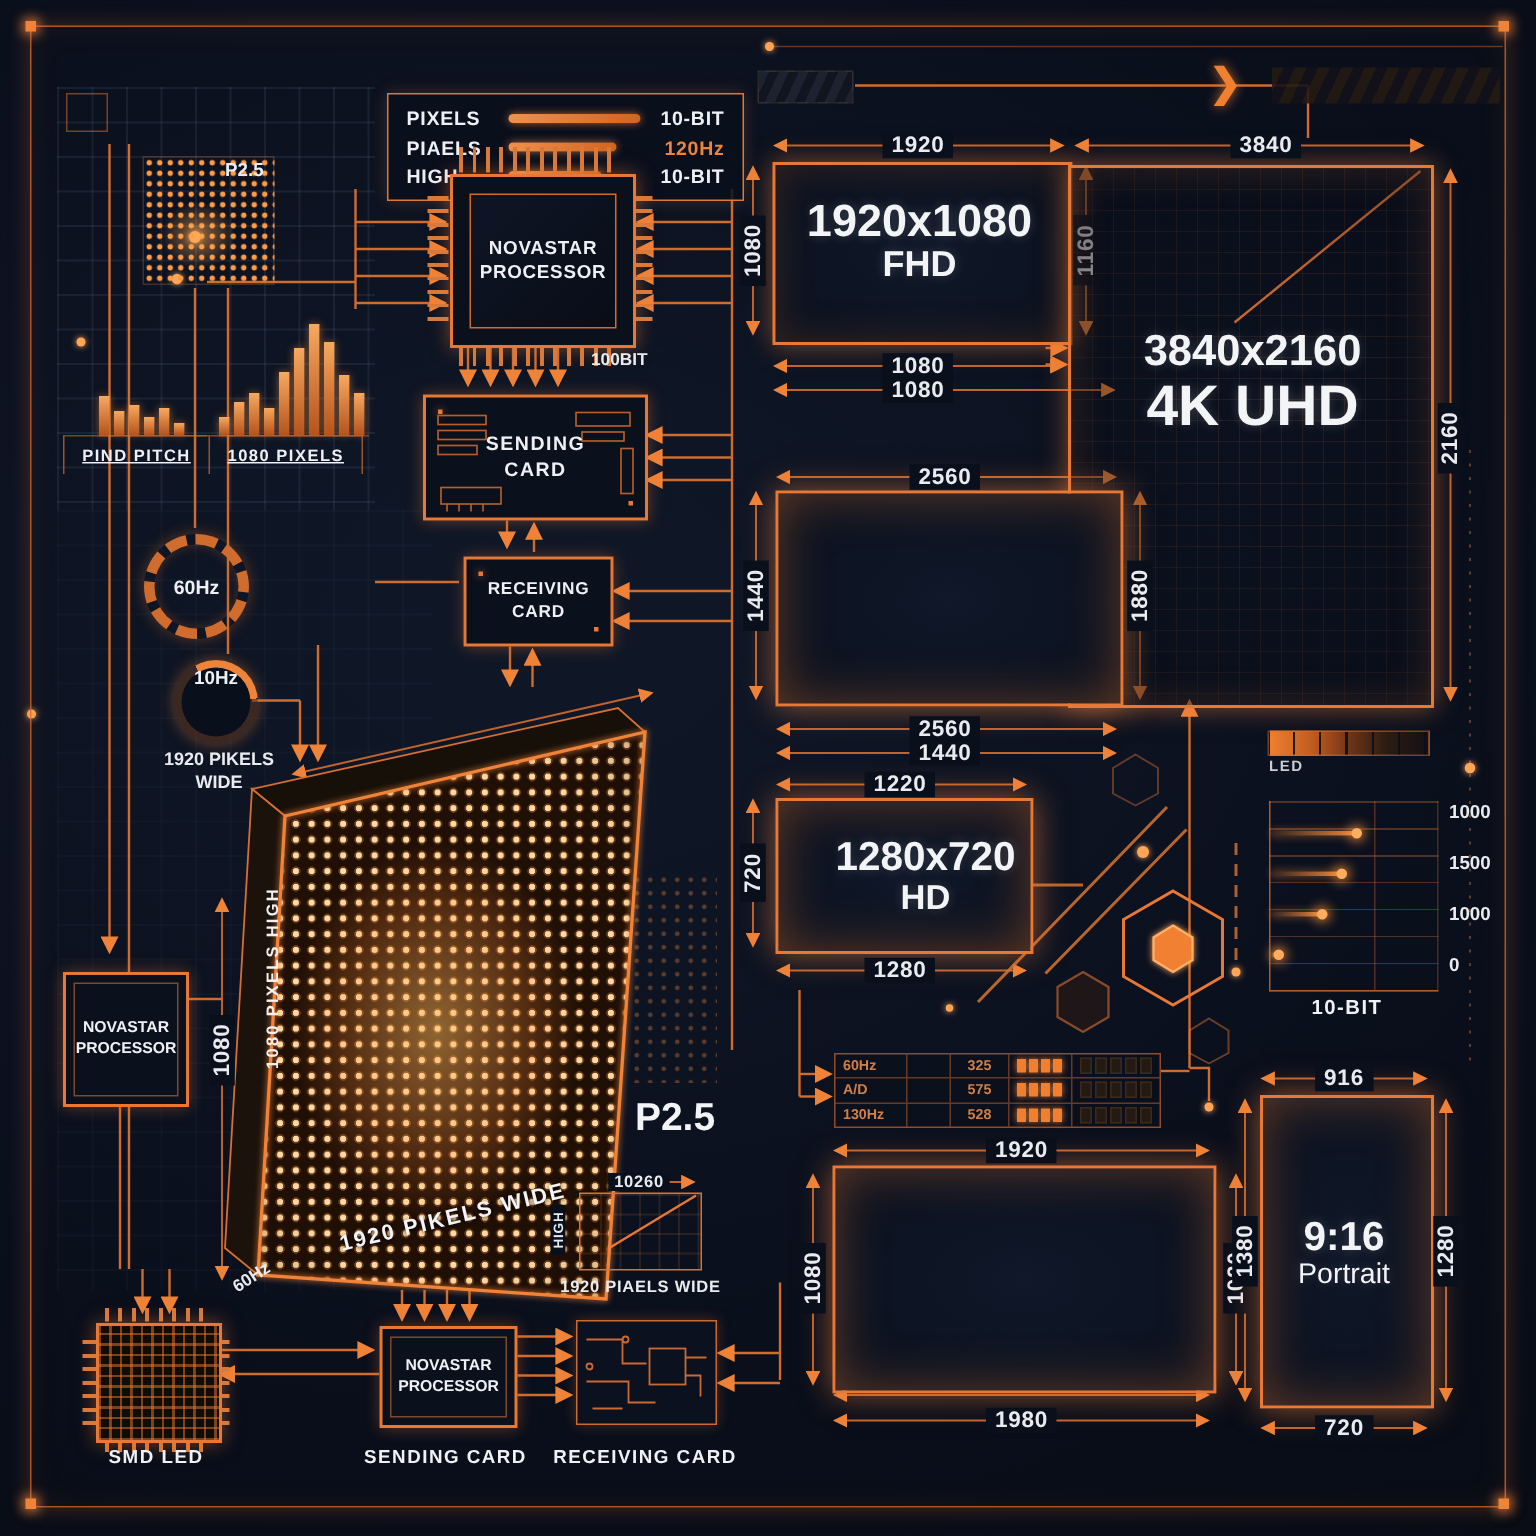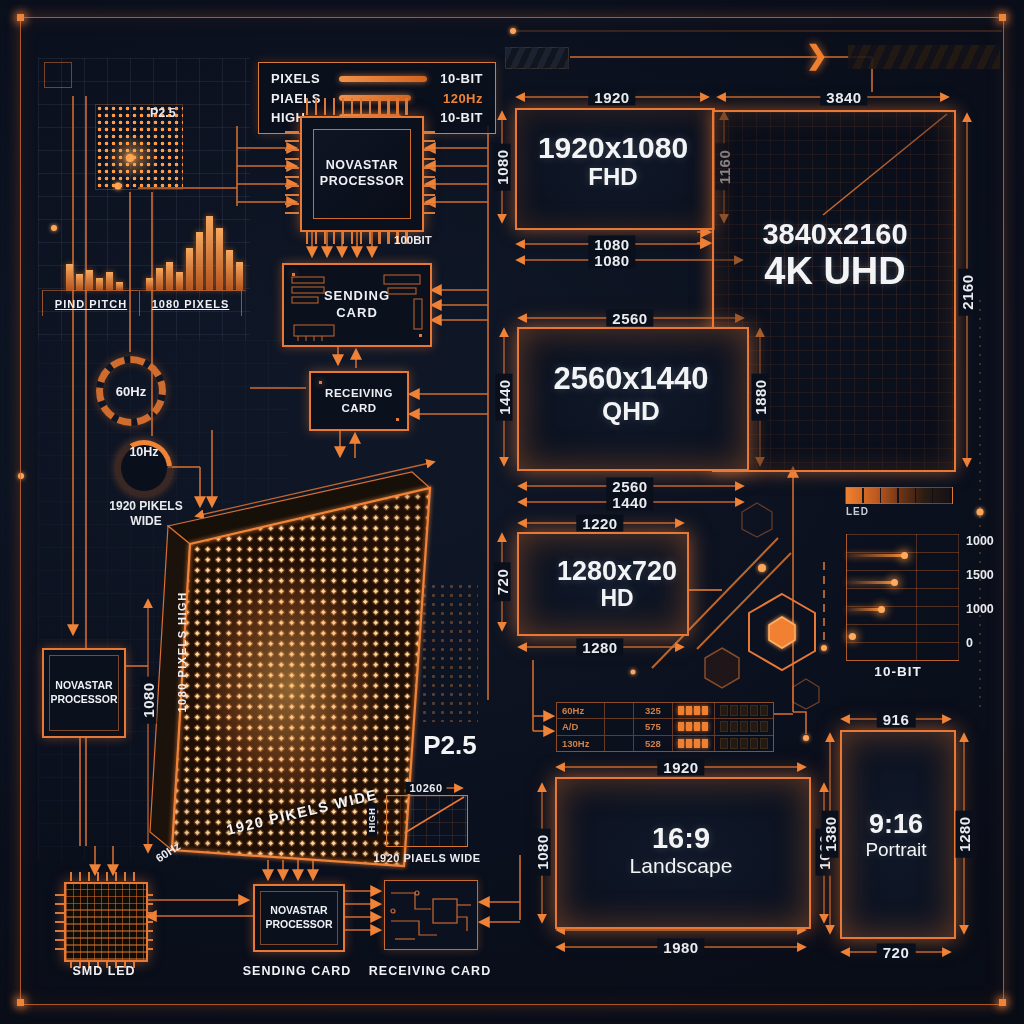--- a/index.html
+++ b/index.html
@@ -412,44 +412,36 @@
 
   <div class="abs rbox gridfill" style="left:712px;top:110px;width:240px;height:358px;"></div>
   <div class="abs rtitle" style="left:716px;top:222px;width:238px;height:66px;">
     <span style="font-size:29px;">3840x2160</span>
     <span style="font-size:38px;">4K UHD</span>
   </div>
   <div class="abs dim" style="left:844px;top:97px;">3840</div>
   <div class="abs dim vdim" style="left:967px;top:292px;">2160</div>
 
   <div class="abs rbox hot" style="left:517px;top:327px;width:228px;height:140px;"></div>
-  <div class="abs rtitle" style="left:517px;top:352px;width:228px;height:84px;">
-    <span style="font-size:31px;">2560x1440</span>
-    <span style="font-size:26px;">QHD</span>
-  </div>
   <div class="abs dim" style="left:630px;top:318px;">2560</div>
   <div class="abs dim vdim" style="left:504px;top:397px;">1440</div>
   <div class="abs dim vdim" style="left:760px;top:397px;">1880</div>
   <div class="abs dim" style="left:630px;top:486px;">2560</div>
   <div class="abs dim" style="left:630px;top:502px;">1440</div>
 
   <div class="abs rbox hot" style="left:517px;top:532px;width:168px;height:100px;"></div>
   <div class="abs rtitle" style="left:517px;top:552px;width:168px;height:64px;padding-left:16px;">
     <span style="font-size:27px;">1280x720</span>
     <span style="font-size:23px;">HD</span>
   </div>
   <div class="abs dim" style="left:600px;top:523px;">1220</div>
   <div class="abs dim vdim" style="left:502px;top:582px;">720</div>
   <div class="abs dim" style="left:600px;top:647px;">1280</div>
 
   <div class="abs rbox hot" style="left:555px;top:777px;width:252px;height:148px;"></div>
-  <div class="abs rtitle" style="left:555px;top:810px;width:252px;height:80px;">
-    <span style="font-size:29px;">16:9</span>
-    <span style="font-size:21px;font-weight:normal;">Landscape</span>
-  </div>
   <div class="abs dim" style="left:681px;top:767px;">1920</div>
   <div class="abs dim vdim" style="left:542px;top:852px;">1080</div>
   <div class="abs dim vdim" style="left:824px;top:852px;">1020</div>
   <div class="abs dim" style="left:681px;top:947px;">1980</div>
 
   <div class="abs rbox hot" style="left:840px;top:730px;width:112px;height:205px;"></div>
   <div class="abs rtitle" style="left:840px;top:800px;width:112px;height:70px;">
     <span style="font-size:27px;">9:16</span>
     <span style="font-size:19px;font-weight:normal;">Portrait</span>
   </div>

